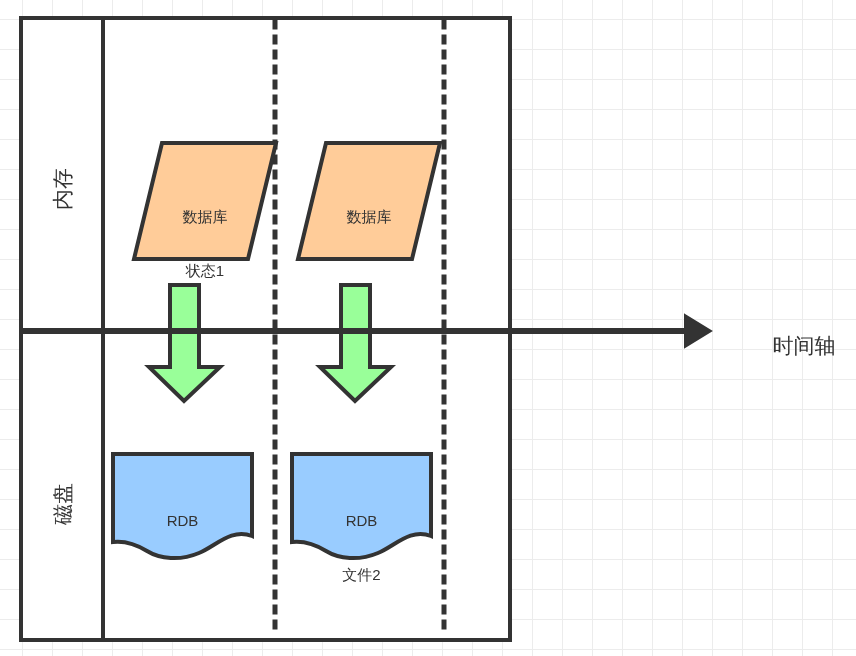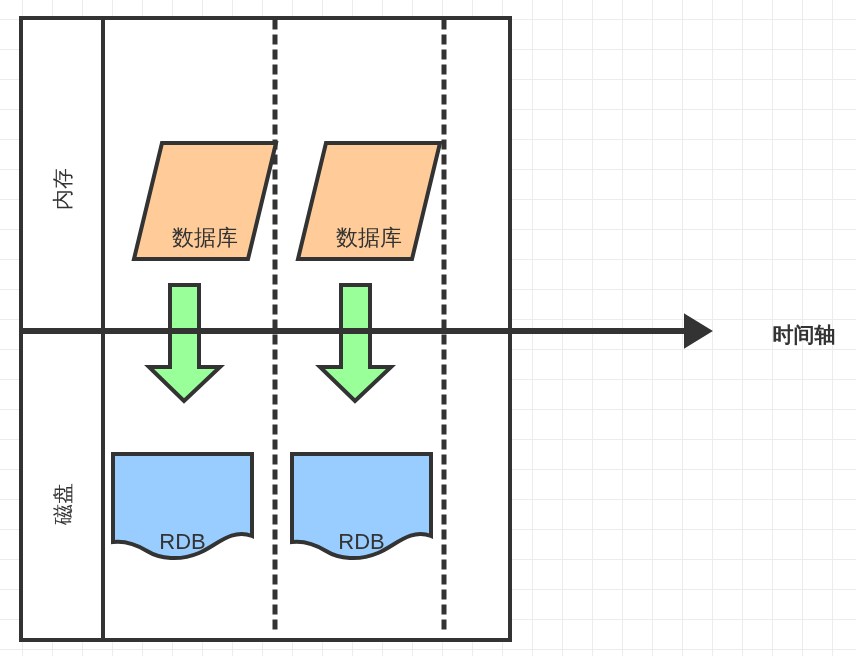--- a/index.html
+++ b/index.html
@@ -30,21 +30,21 @@
   .lbl {
     position: absolute;
     color: #333333;
     font-family: "Liberation Sans", "DejaVu Sans", sans-serif;
     white-space: pre;
     text-align: center;
     line-height: 1.22;
     pointer-events: none;
   }
   .shape-label {
-    font-size: 22px;
+    font-size: 15px;
   }
   .lane-label {
     font-size: 21px;
     transform-origin: center center;
   }
   .axis-label {
     font-size: 21px;
   }
 </style>
 </head>
@@ -79,29 +79,31 @@
     <path d="M 292 454 L 431 454 L 431 536 C 410 528 395 546 378 553 C 359 561 339 559 326 551 C 313 543 301 541 292 542 Z" fill="#99CCFF" stroke="#333333" stroke-width="4" stroke-linejoin="miter"></path>
 
   </svg>
 
   <div class="lbl lane-label" style="left:32px; top:176px; width:62px; height:26px; transform:rotate(-90deg);">内存</div>
 
   <div class="lbl lane-label" style="left:32px; top:491px; width:62px; height:26px; transform:rotate(-90deg);">磁盘</div>
 
   <div class="lbl shape-label" style="left:140px; top:171px; width:130px;">
     <div>数据库</div>
+    <div>状态1</div>
   </div>
 
   <div class="lbl shape-label" style="left:304px; top:171px; width:130px;">
     <div>数据库</div>
   </div>
 
   <div class="lbl shape-label" style="left:118px; top:475px; width:129px;">
     <div>RDB</div>
   </div>
 
   <div class="lbl shape-label" style="left:297px; top:475px; width:129px;">
     <div>RDB</div>
+    <div>文件2</div>
   </div>
 
-  <div class="lbl axis-label" style="left:758px; top:322px; width:92px;font-weight:bold;">时间轴</div>
+  <div class="lbl axis-label" style="left:758px; top:333px; width:92px;">时间轴</div>
 
 </div>
 
 </body></html>

